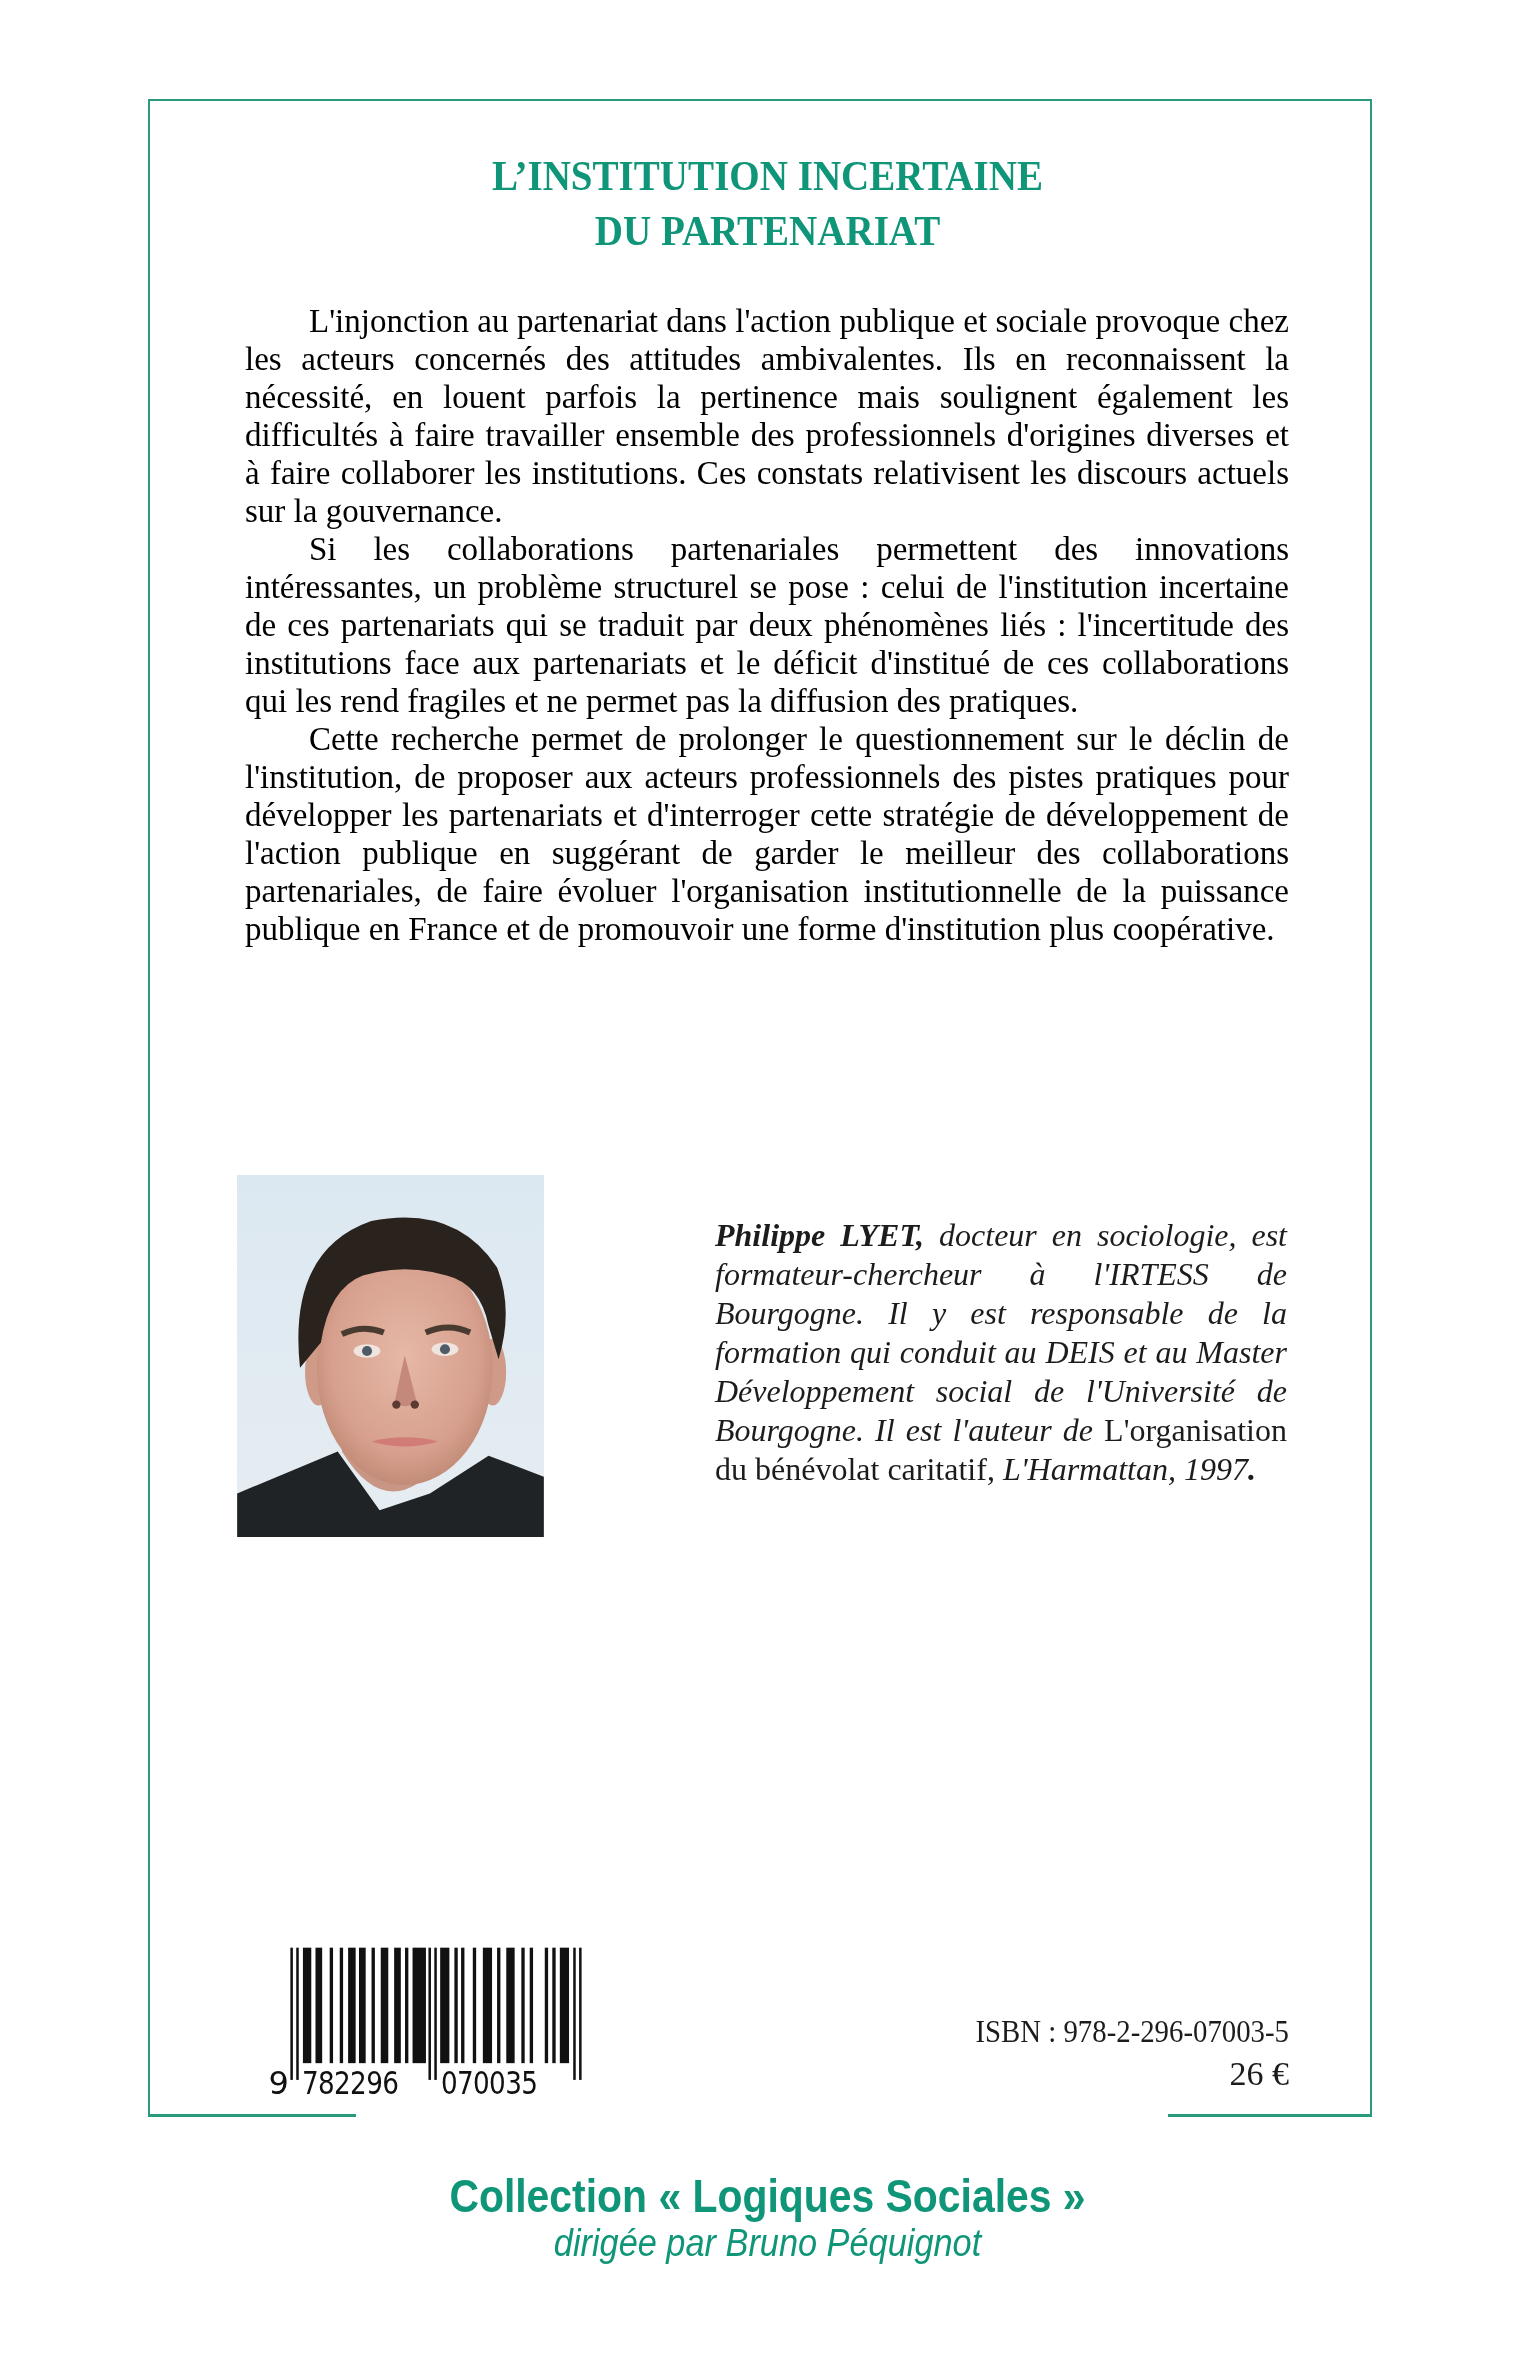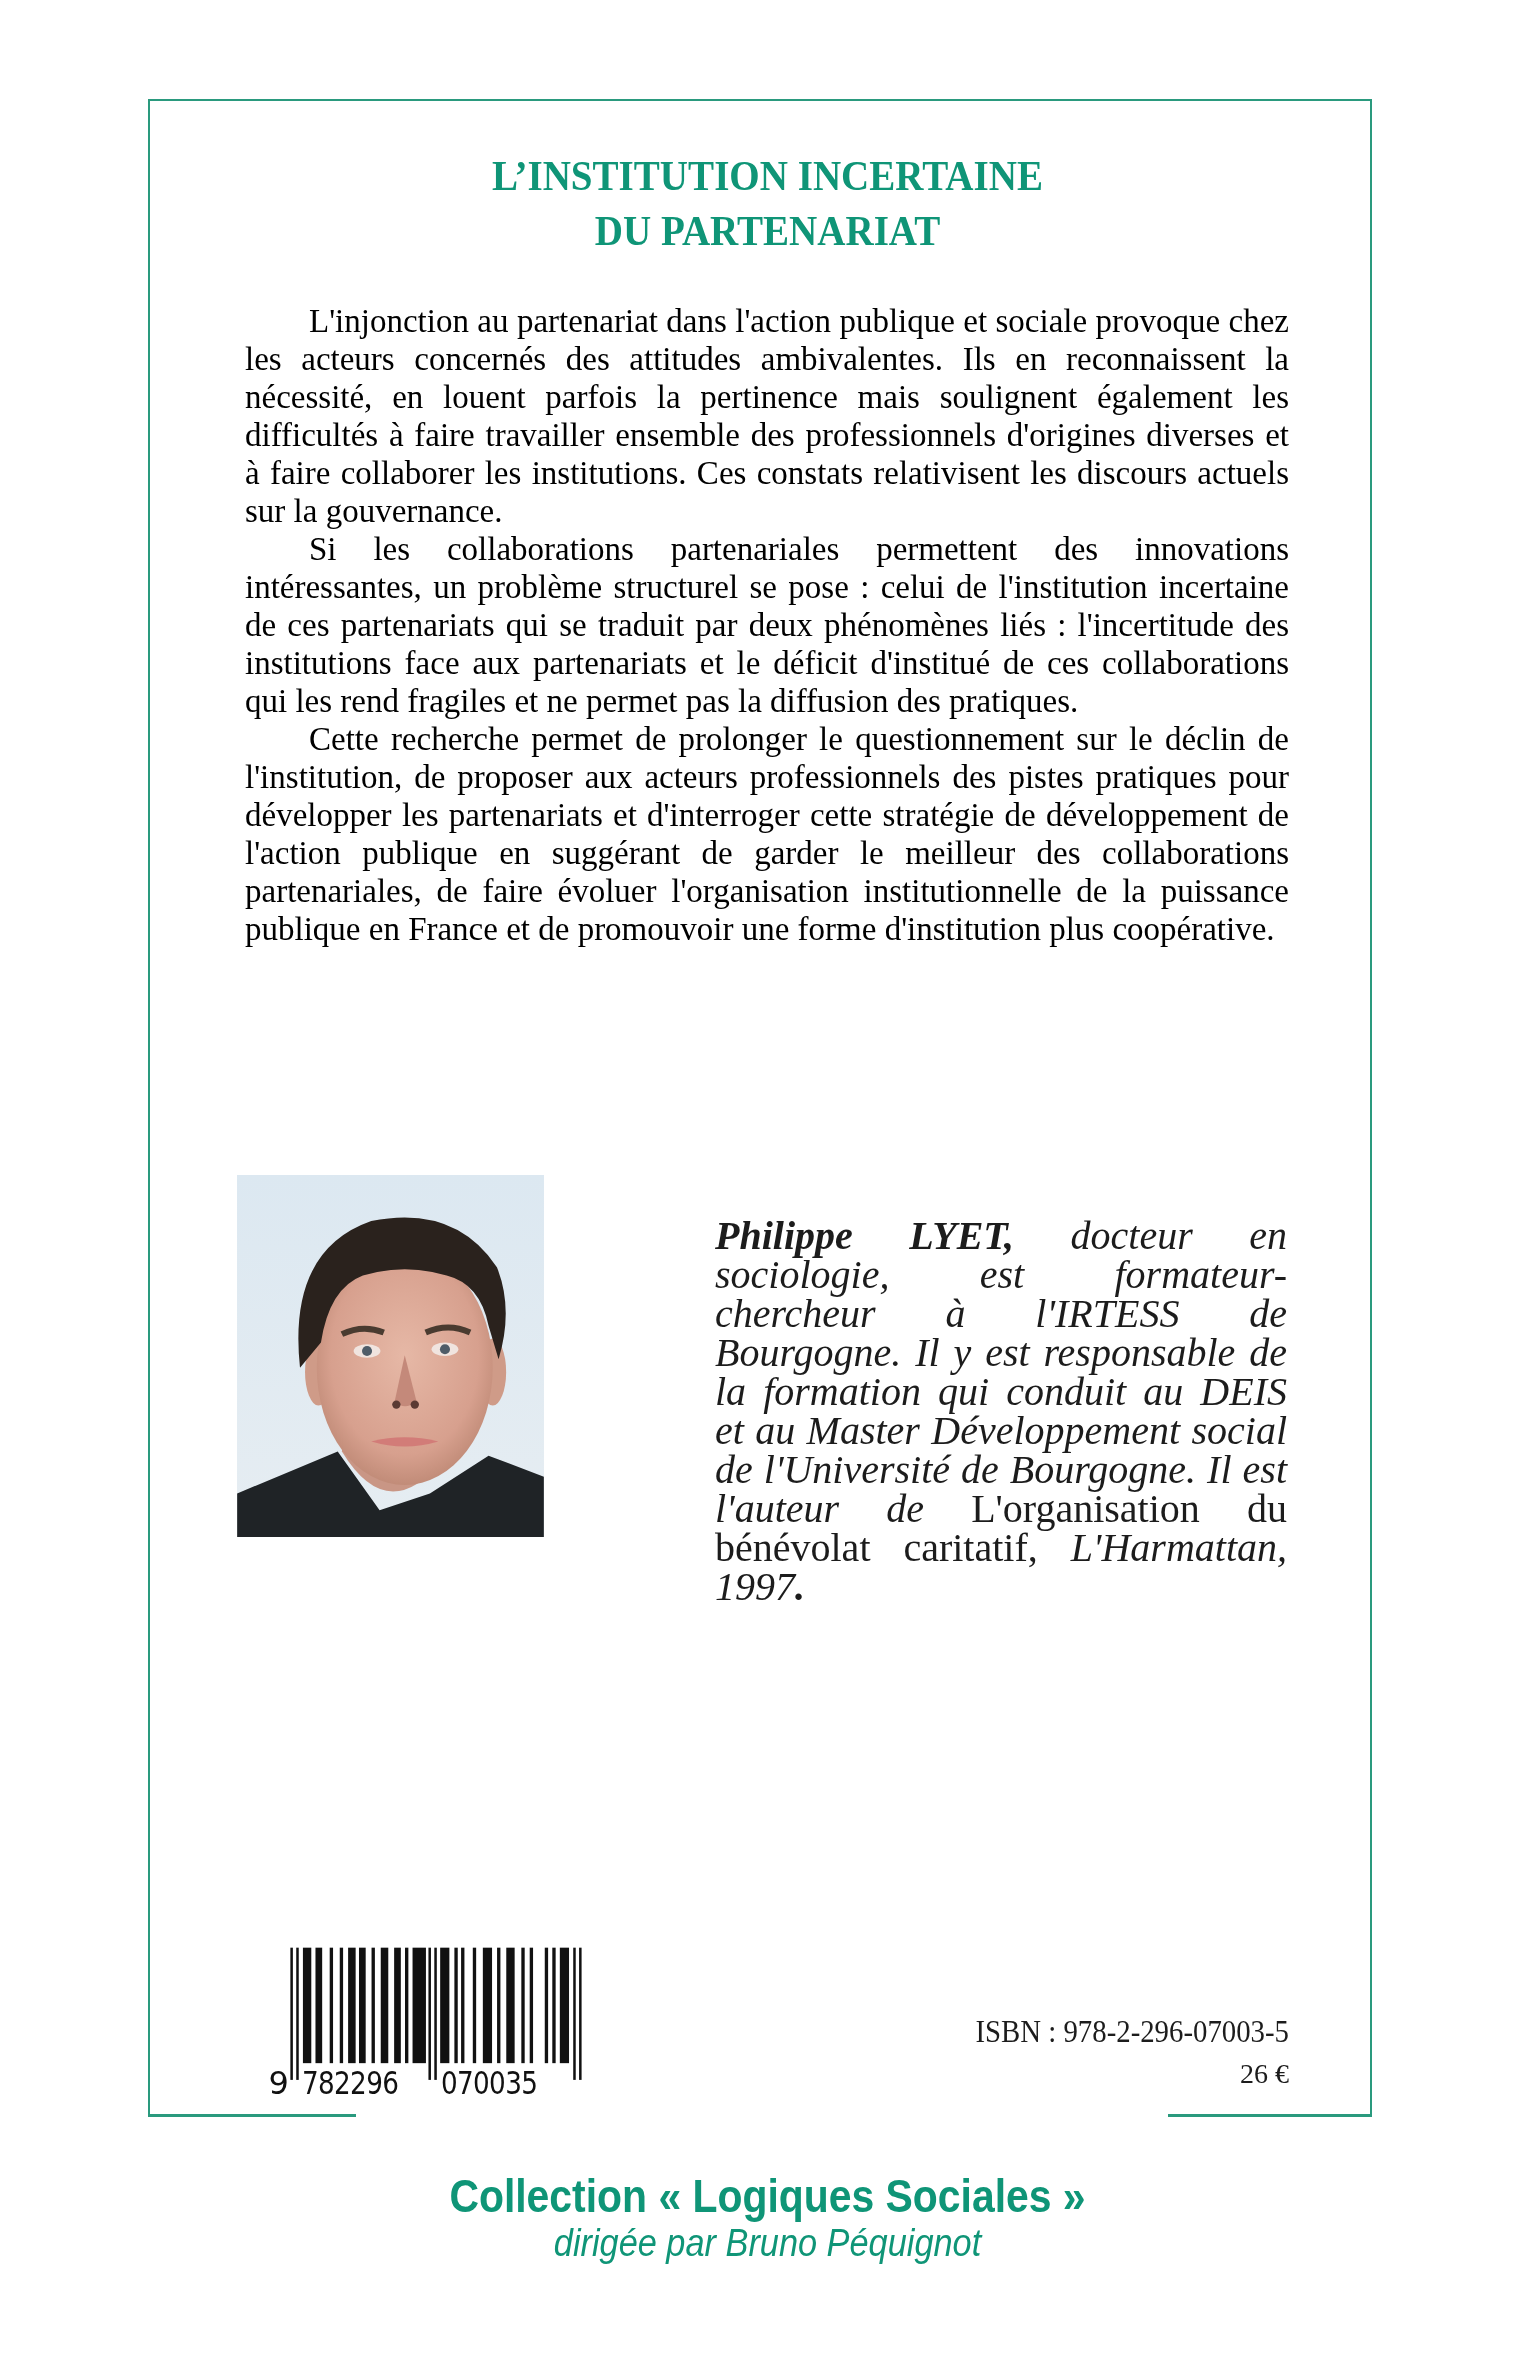--- a/index.html
+++ b/index.html
@@ -82,21 +82,21 @@
       background: linear-gradient(180deg, #dfe9f1 0%, #e4edf3 60%, #e8eef2 100%);
     }
     .photo svg { display: block; }
     .bio {
       position: absolute;
       left: 648px;
       top: 1216px;
       width: 639px;
       font-family: "Liberation Serif", serif;
       font-style: italic;
-      font-size: 40px;
+      font-size: 32px;
       line-height: 39px;
       color: #1c1c1c;
       text-align: justify;
     }
     .bio p { margin: 0; text-indent: 0; }
     .bio .name { font-weight: bold; }
     .bio .upright { font-style: normal; }
     .bio-first { padding-left: 67px; }
     .barcode {
       position: absolute;
@@ -120,21 +120,21 @@
       transform-origin: right;
       white-space: nowrap;
     }
     .price {
       position: absolute;
       left: 1091px;
       top: 2055px;
       width: 198px;
       text-align: right;
       font-family: "Liberation Serif", serif;
-      font-size: 28px;
+      font-size: 34px;
       line-height: 37px;
       color: #1c1c1c;
     }
     .collection {
       position: absolute;
       left: 0;
       top: 2169px;
       width: 1535px;
       text-align: center;
       font-family: "Liberation Sans", sans-serif;

